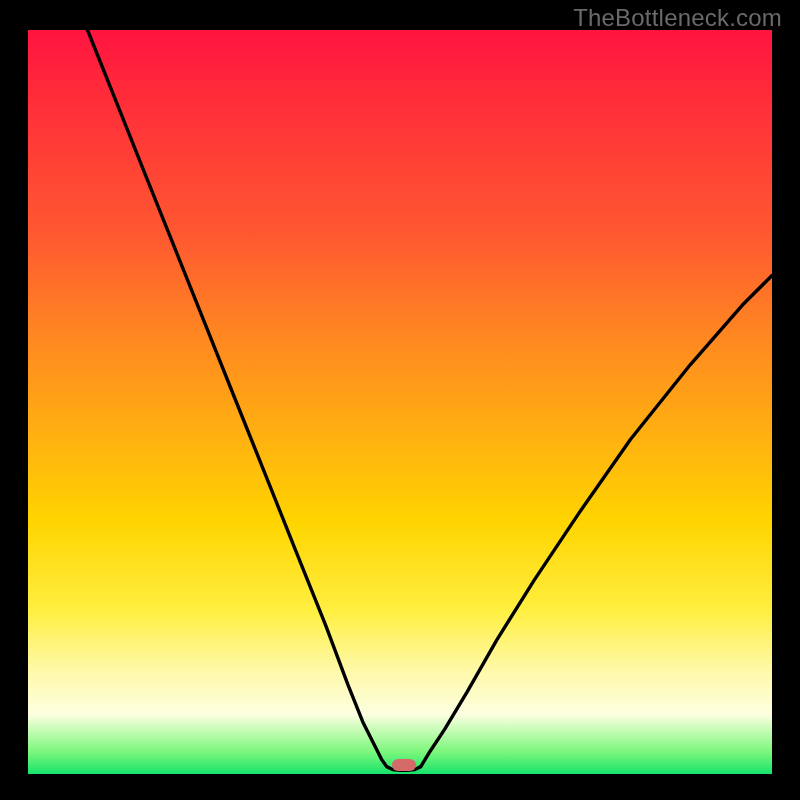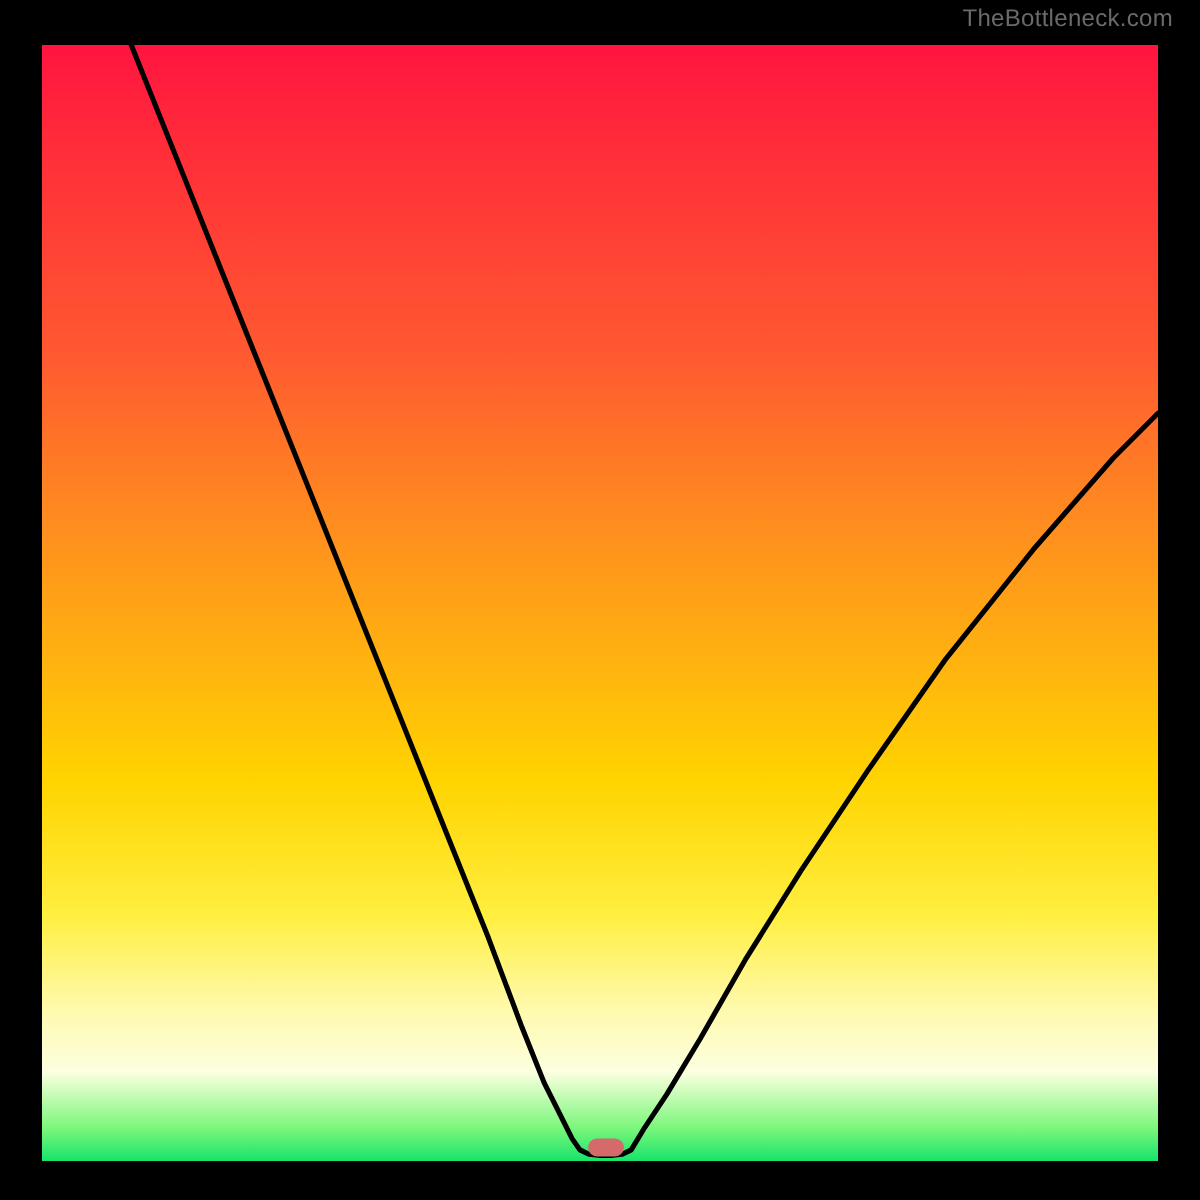--- a/index.html
+++ b/index.html
@@ -15,21 +15,21 @@
     position: relative;
     width: 800px;
     height: 800px;
     background: #000;
   }
   .watermark {
     position: absolute;
     top: 4px;
     right: 18px;
     color: #6a6a6a;
-    font-size: 16px;
+    font-size: 24px;
     font-weight: 500;
     letter-spacing: 0.2px;
     user-select: none;
   }
   .plot {
     position: absolute;
     left: 28px;
     top: 30px;
     width: 744px;
     height: 744px;

